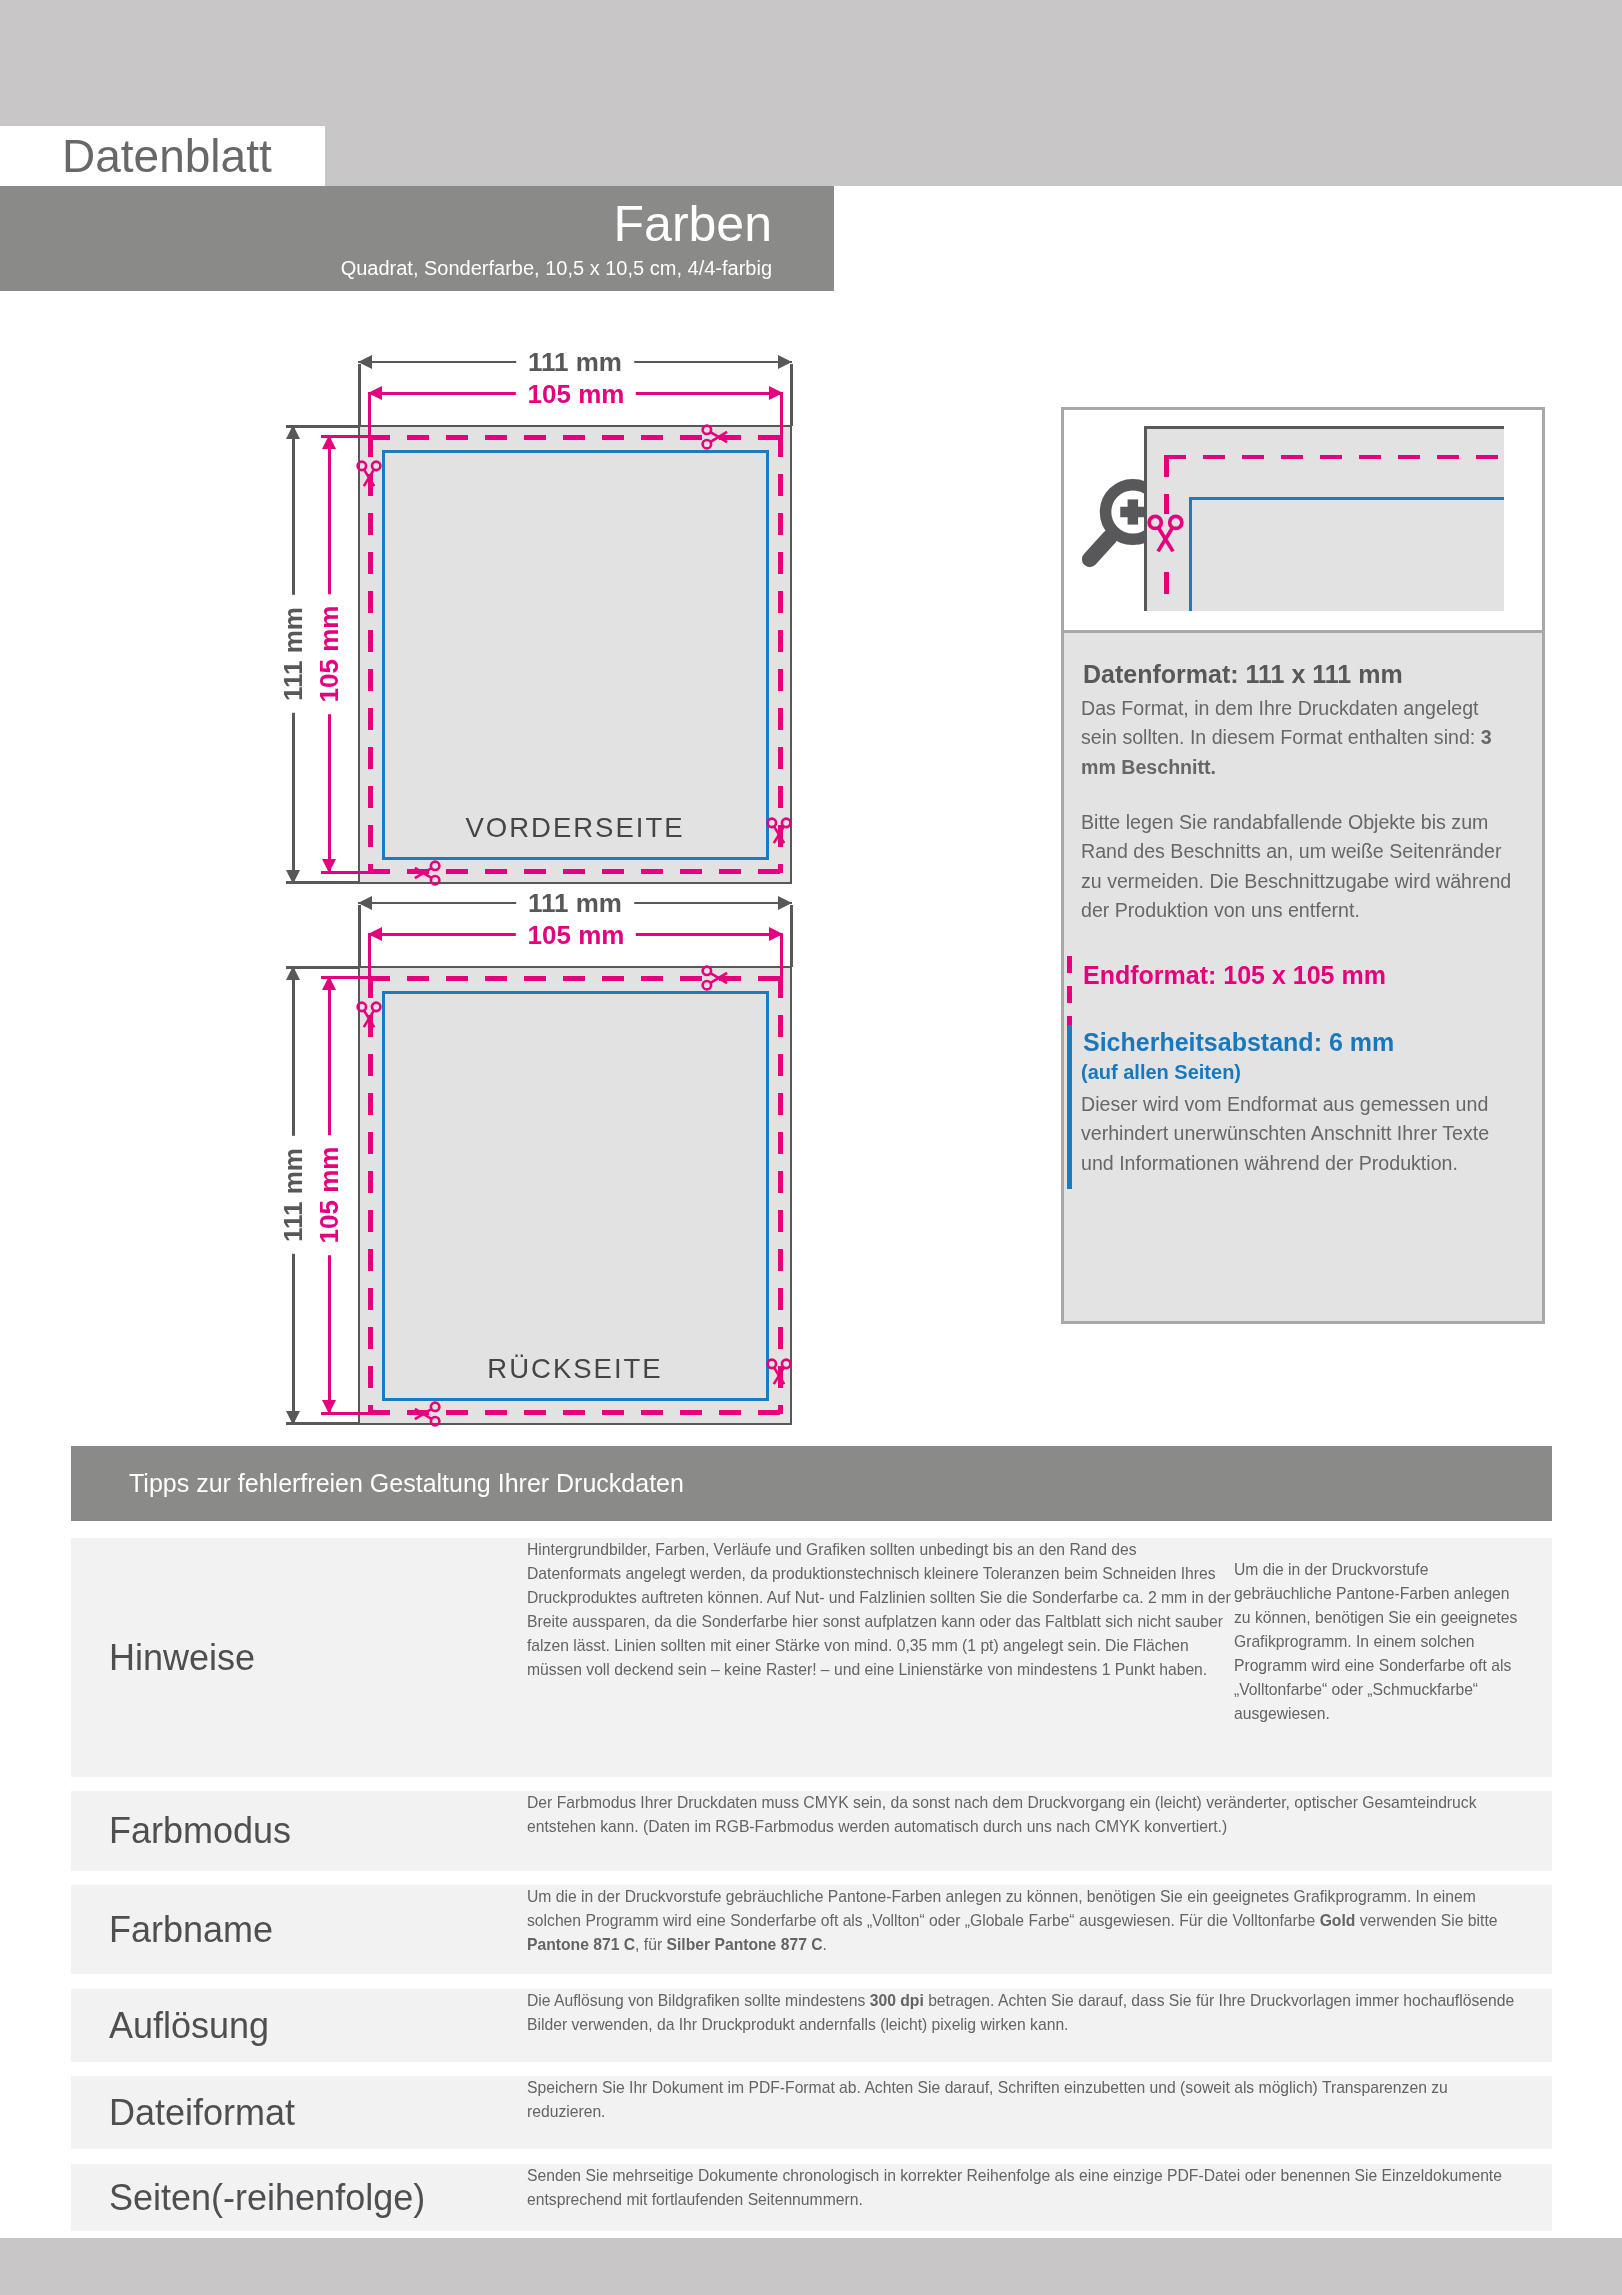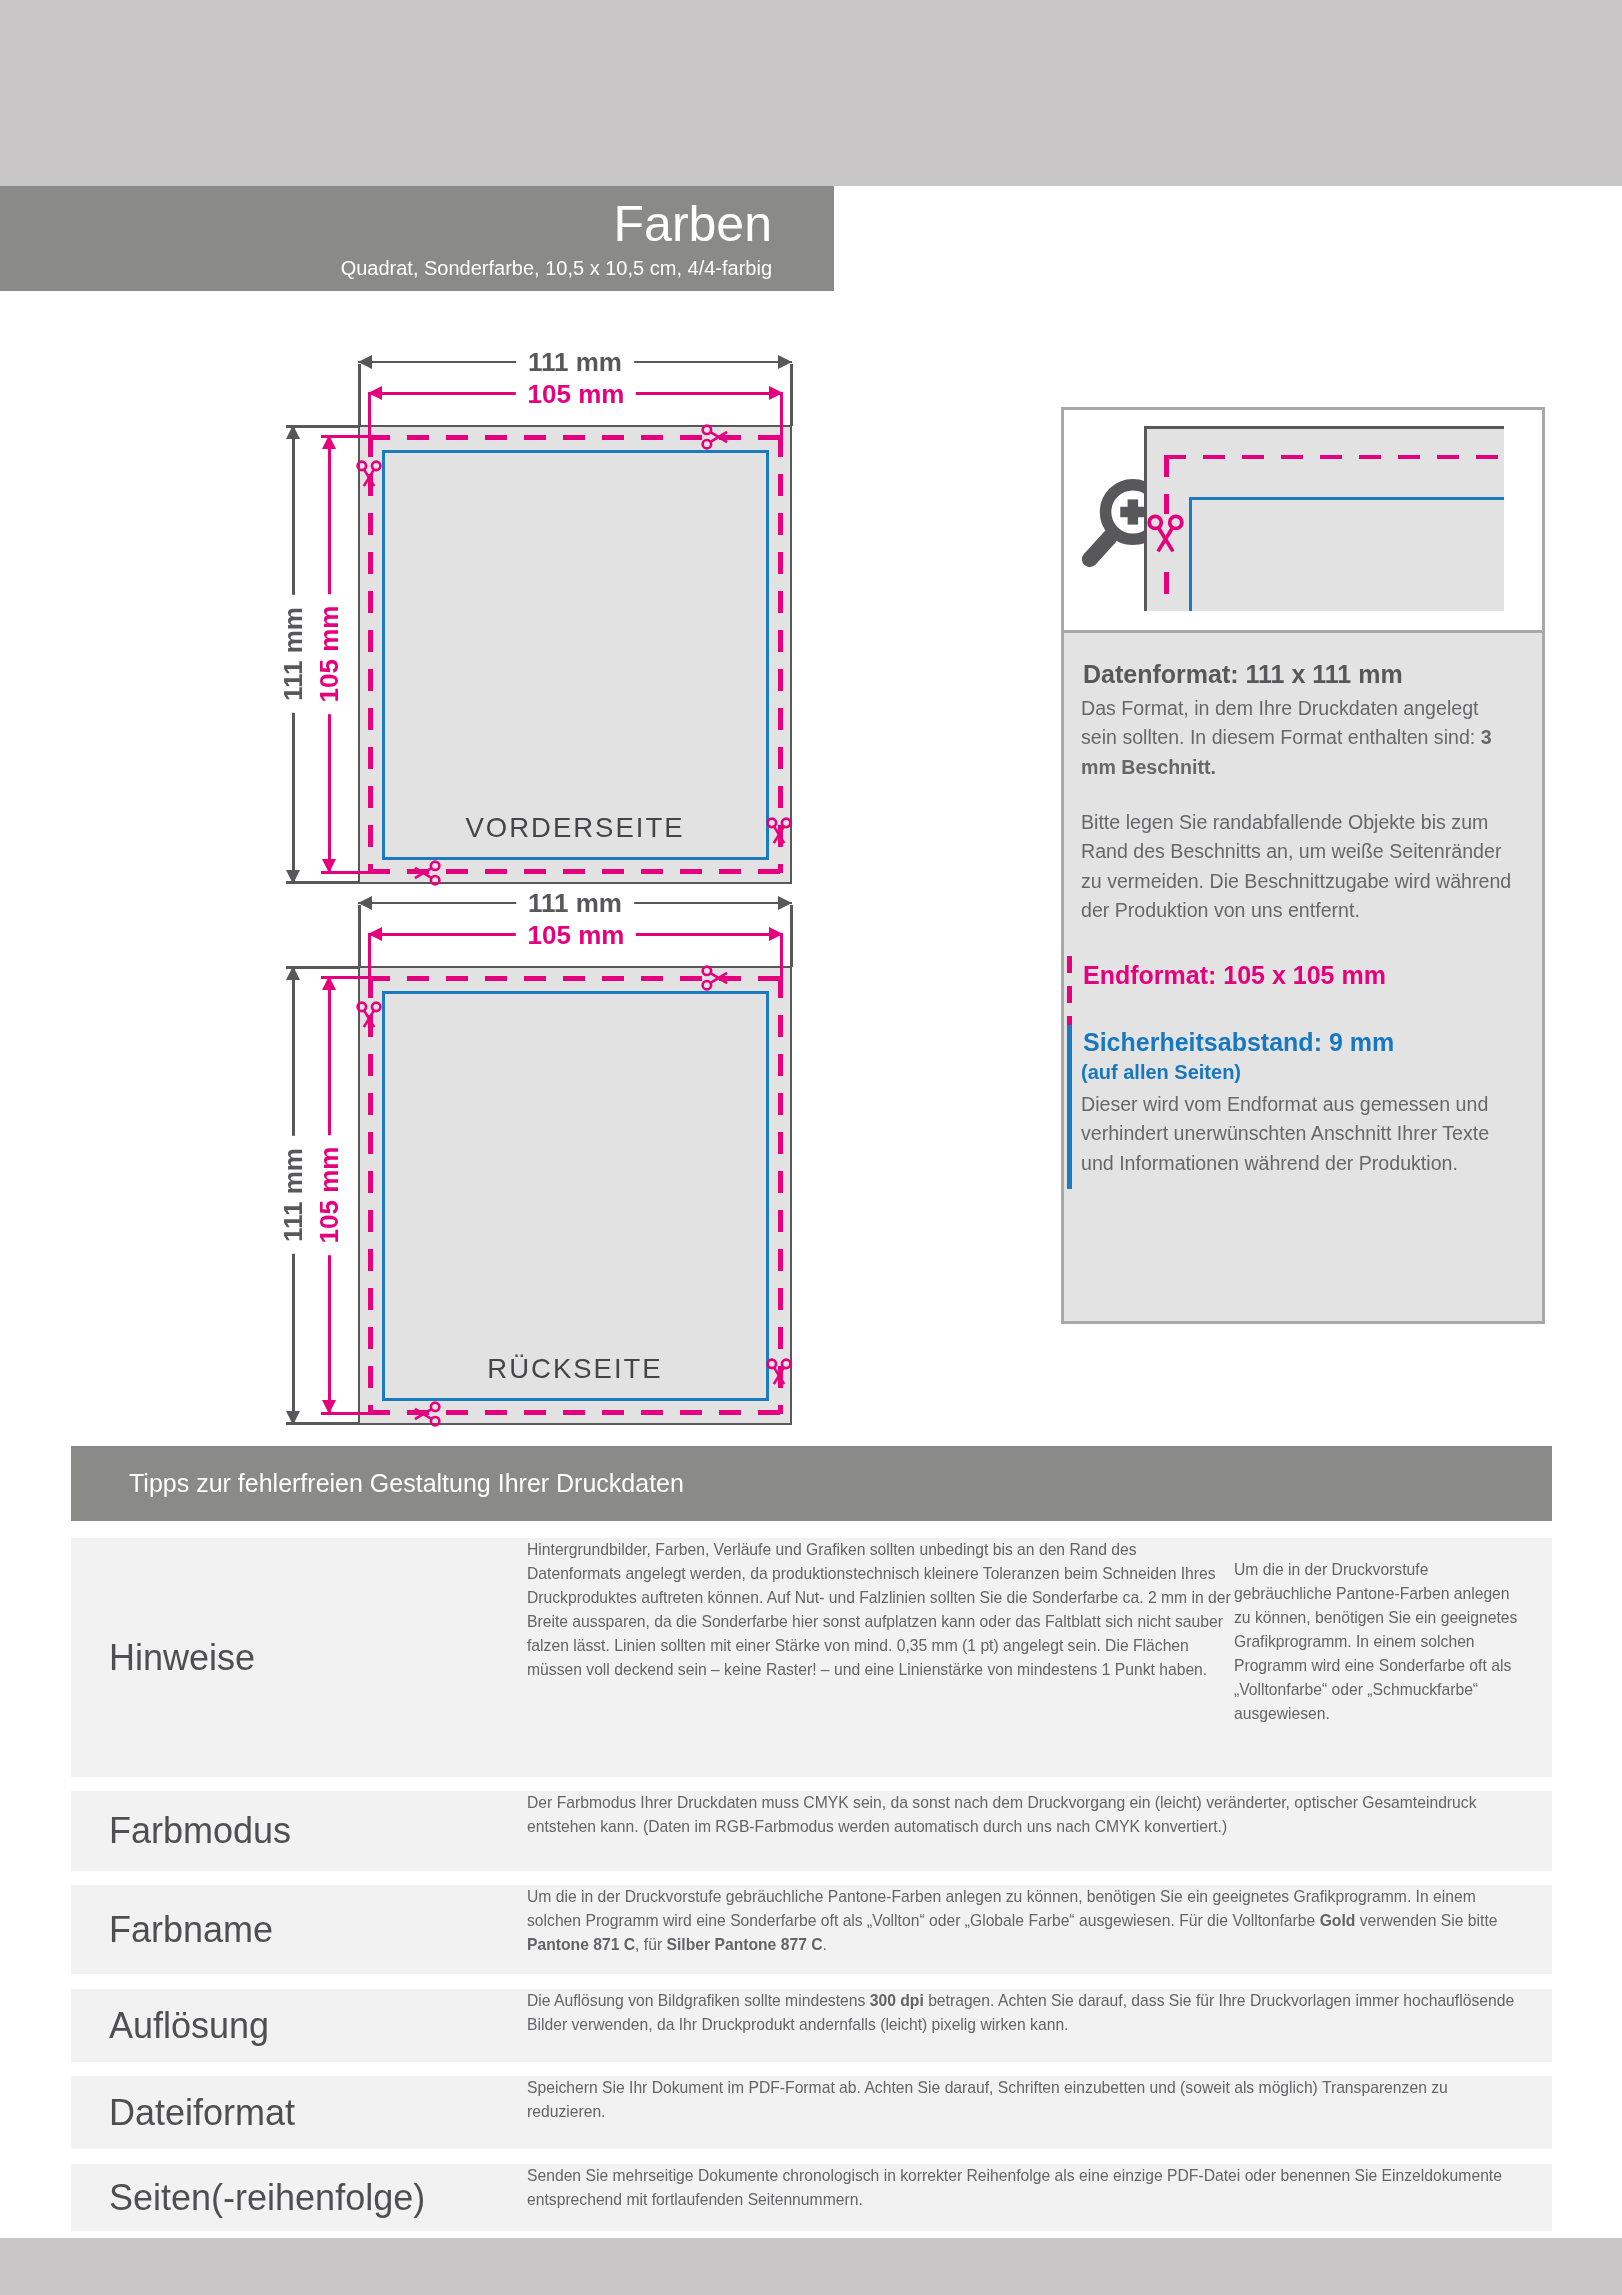--- a/index.html
+++ b/index.html
@@ -99,20 +99,23 @@
   .r4{top:1989px;height:73px;} .r5{top:2076px;height:73px;} .r6{top:2164px;height:67px;}
   .band-bottom{left:0;top:2238px;width:1623px;height:58px;background:#C8C6C7;}
   .b{font-weight:700;}
 </style>
 </head>
 <body>
 
 <div class="page">
 
   <div class="abs band-top"></div>
+  <div class="abs datenblatt-box">
+    <span>Datenblatt</span>
+  </div>
   <div class="abs karte-band">
     <div class="karte-title">Farben</div>
     <div class="karte-sub">Quadrat, Sonderfarbe, 10,5 x 10,5 cm, 4/4-farbig</div>
   </div>
 
   <div class="diagram d1">
     <div class="card"></div>
     <div class="dash-h cut-t"></div>
     <div class="dash-h cut-b"></div>
     <div class="dash-v cut-l"></div>
@@ -266,21 +269,21 @@
         <h3>Datenformat: 111 x 111 mm</h3>
         <p><span>Das Format, in dem Ihre Druckdaten angelegt sein sollten. In diesem Format enthalten sind: </span><span class="b">3 mm Beschnitt.</span></p>
         <p class="gap">Bitte legen Sie randabfallende Objekte bis zum Rand des Beschnitts an, um weiße Seitenränder zu vermeiden. Die Beschnittzugabe wird während der Produktion von uns entfernt.</p>
       </div>
       <div class="sec sec-end">
         <span class="bar dash"></span>
         <h3>Endformat: 105 x 105 mm</h3>
       </div>
       <div class="sec sec-safe">
         <span class="bar solid"></span>
-        <h3>Sicherheitsabstand: 9 mm</h3>
+        <h3>Sicherheitsabstand: 6 mm</h3>
         <div class="subhead">(auf allen Seiten)</div>
         <p>Dieser wird vom Endformat aus gemessen und verhindert unerwünschten Anschnitt Ihrer Texte und Informationen während der Produktion.</p>
       </div>
     </div>
   </div>
 
   <div class="abs tips-band">
     <span>Tipps zur fehlerfreien Gestaltung Ihrer Druckdaten</span>
   </div>
 

